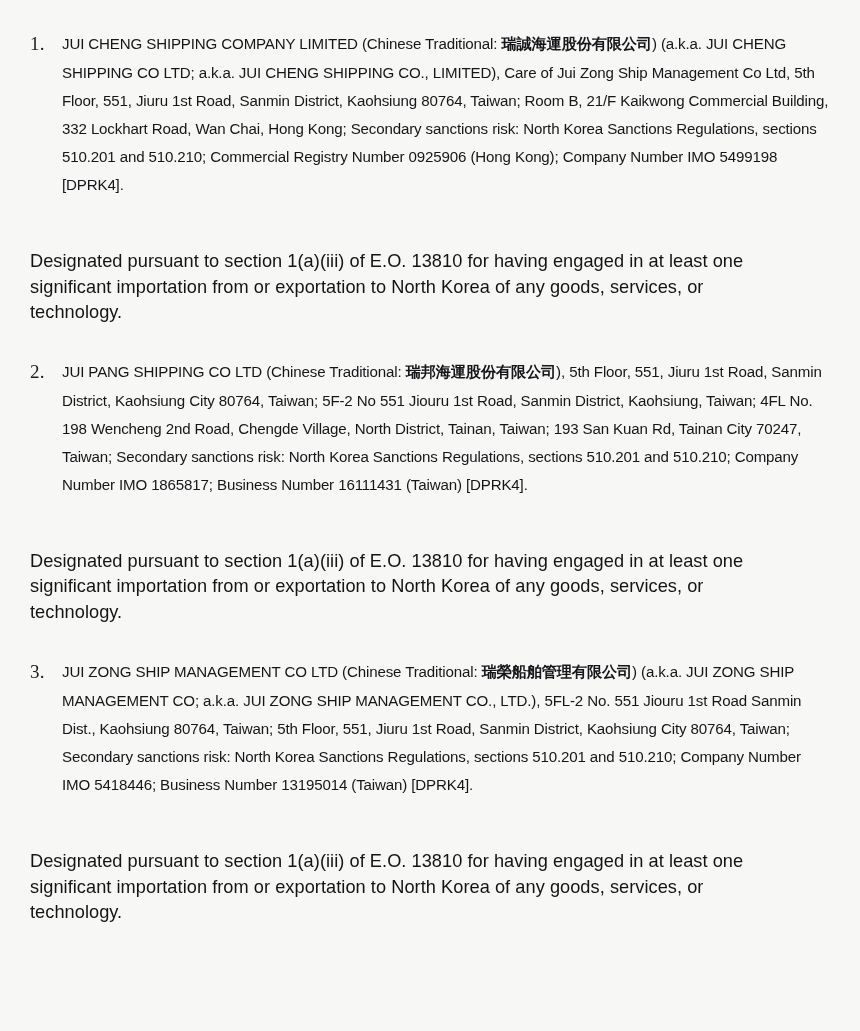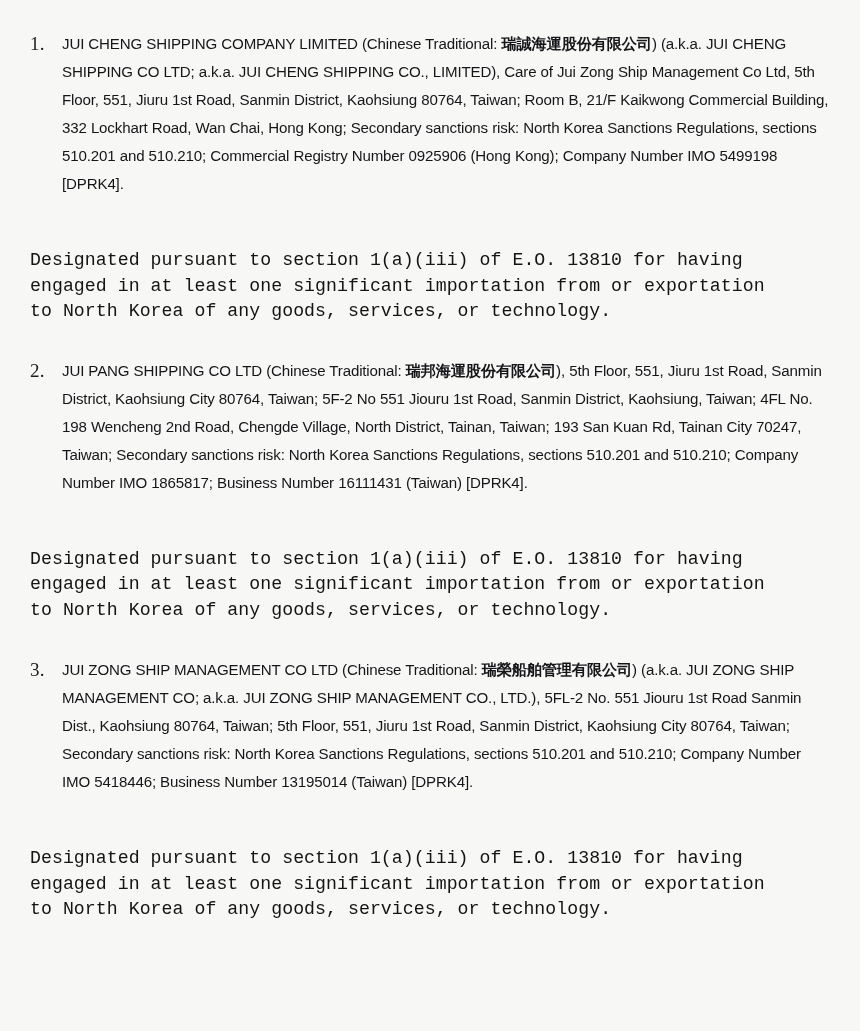--- a/index.html
+++ b/index.html
@@ -47,28 +47,28 @@
     line-height: 28px;
     color: #16161a;
     text-align: left;
     letter-spacing: -0.15px;
     word-spacing: 0.1px;
     margin: 0;
     padding-right: 8px;
   }
 
   .cjk {
-    font-family: Liberation Sans, sans-serif;
+    font-family: Liberation Mono, monospace;
     font-weight: 700;
     font-size: 15.2px;
   }
 
   
   .designation {
-    font-family: Liberation Mono, monospace;
+    font-family: Liberation Sans, sans-serif;
     font-size: 18.2px;
     line-height: 25.5px;
     color: #141414;
     margin: 0;
     padding: 0 60px 0 8px;
     letter-spacing: 0.05px;
   }
 
   .gap-before-designation { height: 44px; }
   .gap-after-designation  { height: 32px; }

